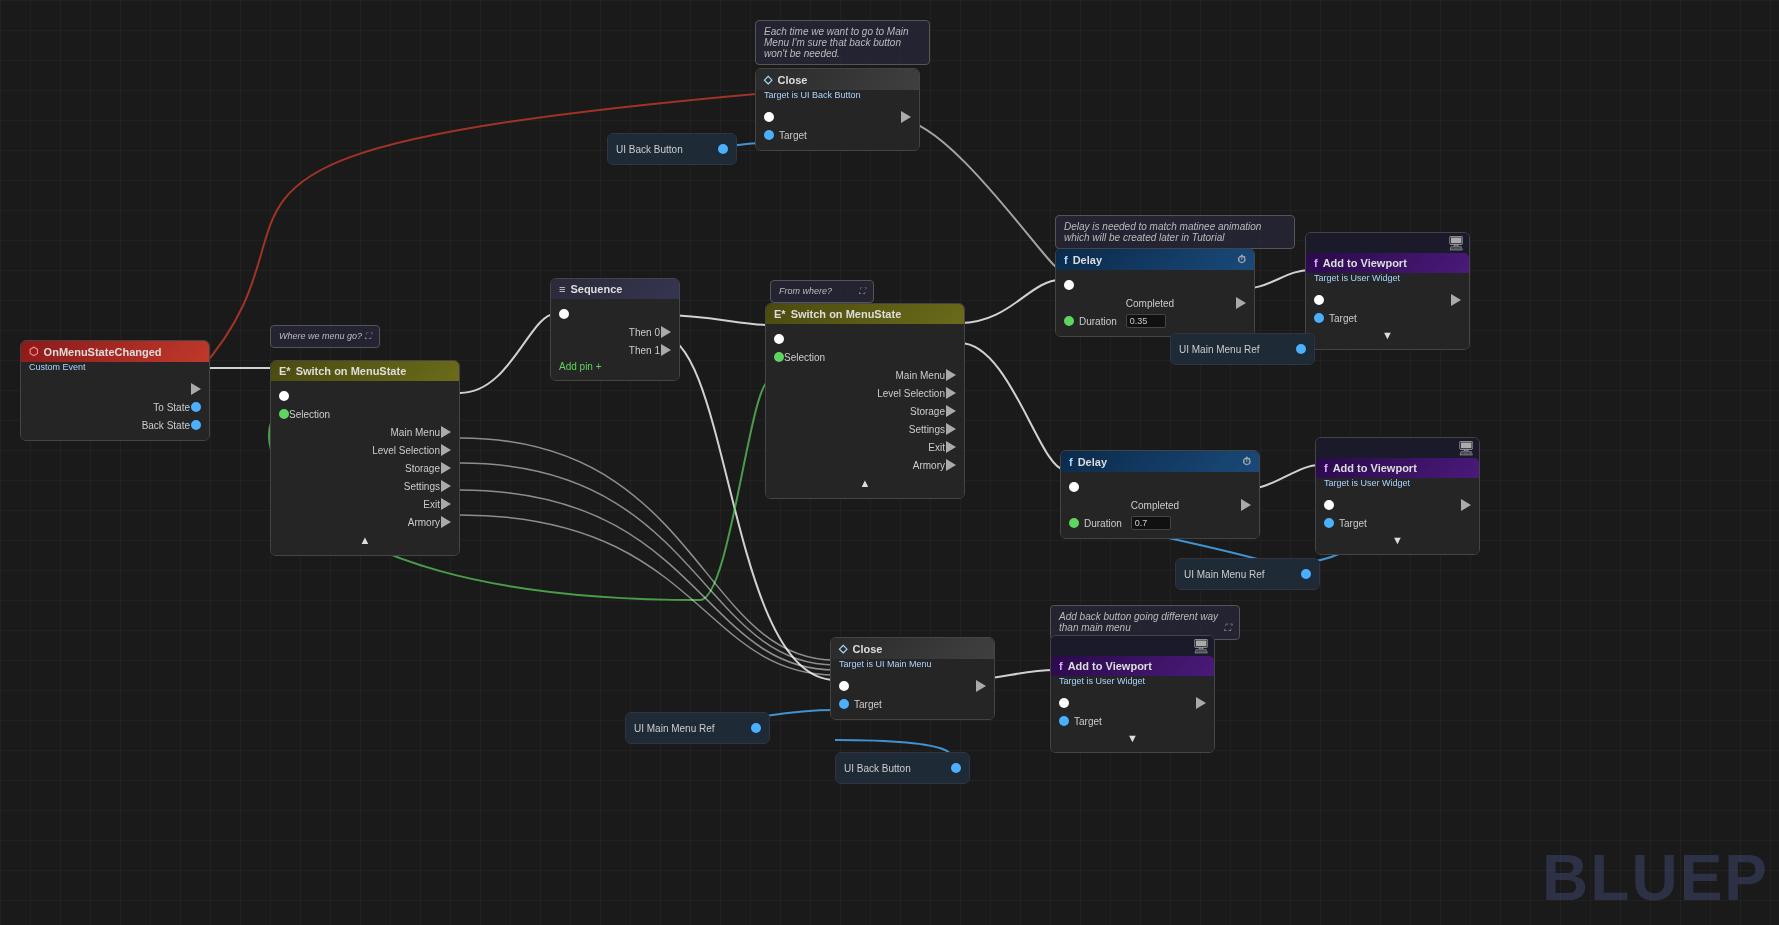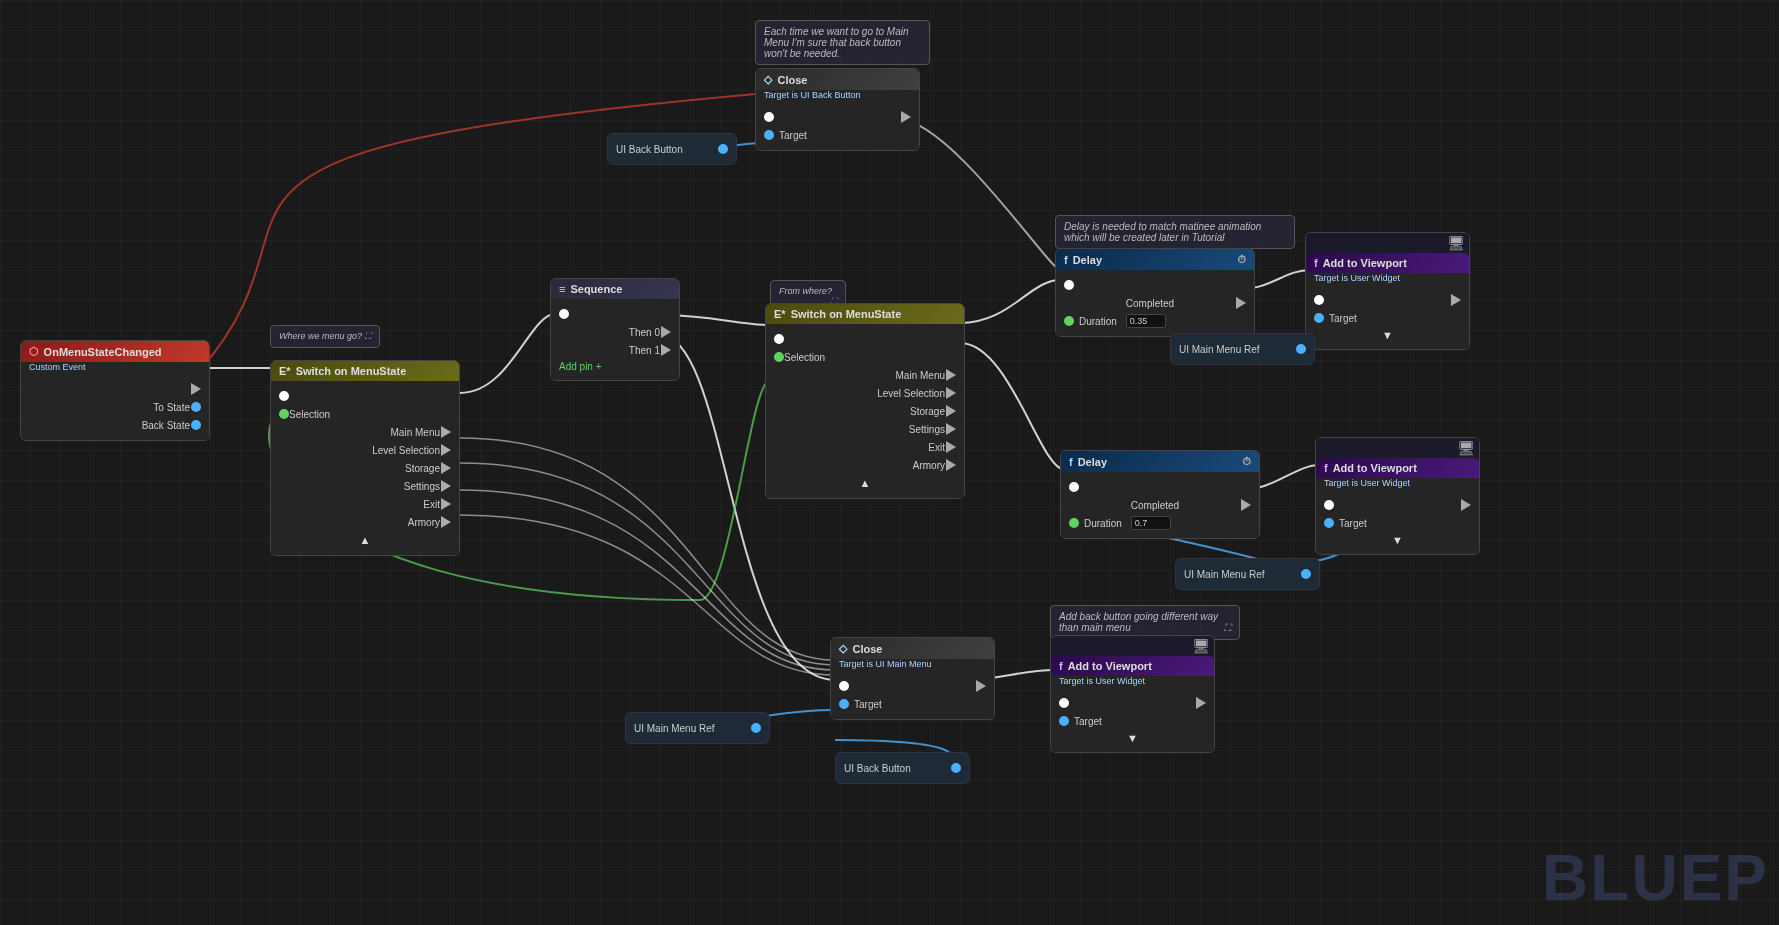--- a/index.html
+++ b/index.html
@@ -188,21 +188,21 @@
 </svg>
 
 <div class="comment-box" style="left: 755px; top: 20px; width: 175px;">
   <span>Each time we want to go to Main Menu I'm sure that back button won't be needed.</span>
 </div>
 
 <div class="comment-box" style="left: 1055px; top: 215px; width: 240px;">
   <span>Delay is needed to match matinee animation which will be created later in Tutorial</span>
 </div>
 
-<div class="comment-box" style="left: 770px; top: 280px; width: 76px; font-size: 9px;">
+<div class="comment-box" style="left: 770px; top: 280px; width: 104px; font-size: 9px;">
   <span>From where?</span>
   <span style="float:right; color:#aaa;">⛶</span>
 </div>
 
 <div class="comment-box" style="left: 270px; top: 325px; width: 110px; font-size: 9px;">
   <span>Where we menu go?</span>
   <span style="float:right; color:#aaa;">⛶</span>
 </div>
 
 <div class="comment-box" style="left: 1050px; top: 605px; width: 190px;">

